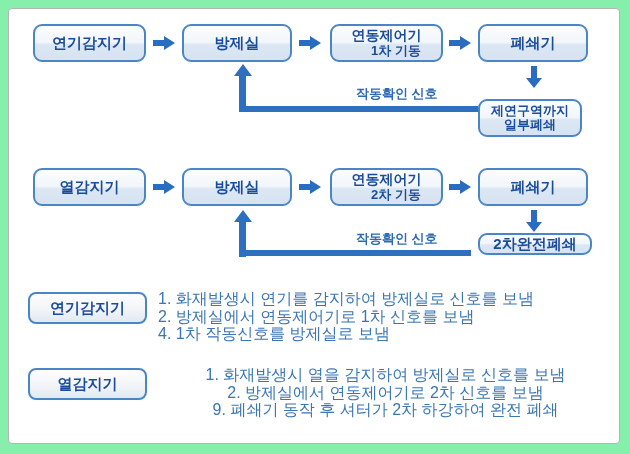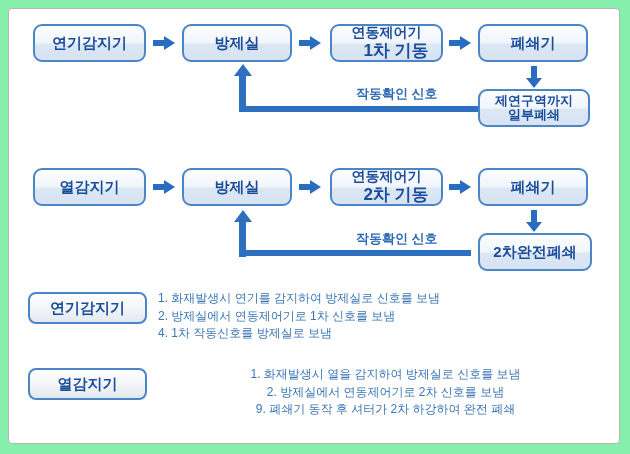--- a/index.html
+++ b/index.html
@@ -16,21 +16,21 @@
     background:#ffffff; border:1px solid #b5b5b5; border-radius:4px;
   }
   .node {
     position:absolute; box-sizing:border-box;
     border:2px solid #4a86c6; border-radius:9px;
     background:linear-gradient(to bottom,#fbfdfe 0%,#f1f6fb 48%,#dbe7f3 55%,#d7e3f1 100%);
     color:#1b4c9b; font-weight:bold; font-size:15px; line-height:1.1;
     display:flex; flex-direction:column; align-items:center; justify-content:center;
     text-align:center;
   }
-  .node .sub { font-size:17px; margin-top:1px;margin-left:19px; }
+  .node .sub { font-size:13px; margin-top:1px;margin-left:19px; }
   .node.small-text { font-size:13px; }
   .legend-box {
     position:absolute; box-sizing:border-box;
     border:2px solid #4a86c6; border-radius:8px;
     background:linear-gradient(to bottom,#fefefe 0%,#f2f4f8 55%,#e3e9f1 100%);
     color:#1b4c9b; font-weight:bold; font-size:15px;
     display:flex; align-items:center; justify-content:center; text-align:center;
   }
   .harrow { position:absolute; width:23px; height:14px; }
   .harrow .shaft { position:absolute; left:0; top:4px; width:11px; height:6px; background:#2a6cc0; }
@@ -41,21 +41,21 @@
   .varrow .shaft { position:absolute; left:5px; top:0; width:6px; height:12px; background:#2a6cc0; }
   .varrow .head  { position:absolute; left:0; top:12px; width:0; height:0;
     border-left:8px solid transparent; border-right:8px solid transparent;
     border-top:10px solid #2a6cc0; }
   .fb-h { position:absolute; height:6px; background:#2e6fc0; }
   .fb-v { position:absolute; width:7px; background:#2e6fc0; }
   .fb-head-up { position:absolute; width:0; height:0;
     border-left:9px solid transparent; border-right:9px solid transparent;
     border-bottom:12px solid #2e6fc0; }
   .fb-label { position:absolute; color:#2d6bb5; font-weight:bold; font-size:13px; white-space:nowrap;margin-left:48px; }
-  .legend-list { position:absolute; color:#3a76b4; font-size:12px; line-height:17.5px; width:455px; }
+  .legend-list { position:absolute; color:#3a76b4; font-size:16px; line-height:17.5px; width:455px; }
   .legend-list div { white-space:nowrap; }
 </style>
 </head>
 <body>
 
 <div class="canvas">
   <div class="panel"></div>
 
   <div class="node" style="left:33px;top:24px;width:113px;height:38px;">
     <span>연기감지기</span>
@@ -81,21 +81,21 @@
   </div>
   <div class="node" style="left:478px;top:24px;width:110px;height:38px;">
     <span>폐쇄기</span>
   </div>
 
   <div class="varrow" style="left:526px;top:66px;">
     <span class="shaft"></span>
       <span class="head"></span>
   </div>
 
-  <div class="node small-text" style="left:478px;top:89px;width:112px;height:38px;">
+  <div class="node small-text" style="left:478px;top:99px;width:104px;height:38px;">
     <span>제연구역까지</span>
     <span>일부폐쇄</span>
   </div>
 
   <div class="fb-head-up" style="left:234px;top:64px;"></div>
   <div class="fb-v" style="left:239px;top:74px;height:38px;"></div>
   <div class="fb-h" style="left:239px;top:106px;width:239px;"></div>
   <div class="fb-label" style="left:308px;top:85px;">작동확인 신호</div>
 
   <div class="node" style="left:33px;top:168px;width:113px;height:38px;">
@@ -122,21 +122,21 @@
   </div>
   <div class="node" style="left:478px;top:168px;width:110px;height:38px;">
     <span>폐쇄기</span>
   </div>
 
   <div class="varrow" style="left:526px;top:210px;">
     <span class="shaft"></span>
       <span class="head"></span>
   </div>
 
-  <div class="node" style="left:478px;top:233px;width:114px;height:38px;">
+  <div class="node" style="left:478px;top:233px;width:114px;height:22px;">
     <span>2차완전폐쇄</span>
   </div>
 
   <div class="fb-head-up" style="left:234px;top:210px;"></div>
   <div class="fb-v" style="left:239px;top:220px;height:37px;"></div>
   <div class="fb-h" style="left:239px;top:250px;width:232px;"></div>
   <div class="fb-label" style="left:308px;top:230px;">작동확인 신호</div>
 
   <div class="legend-box" style="left:28px;top:292px;width:119px;height:32px;">
     <span>연기감지기</span>

